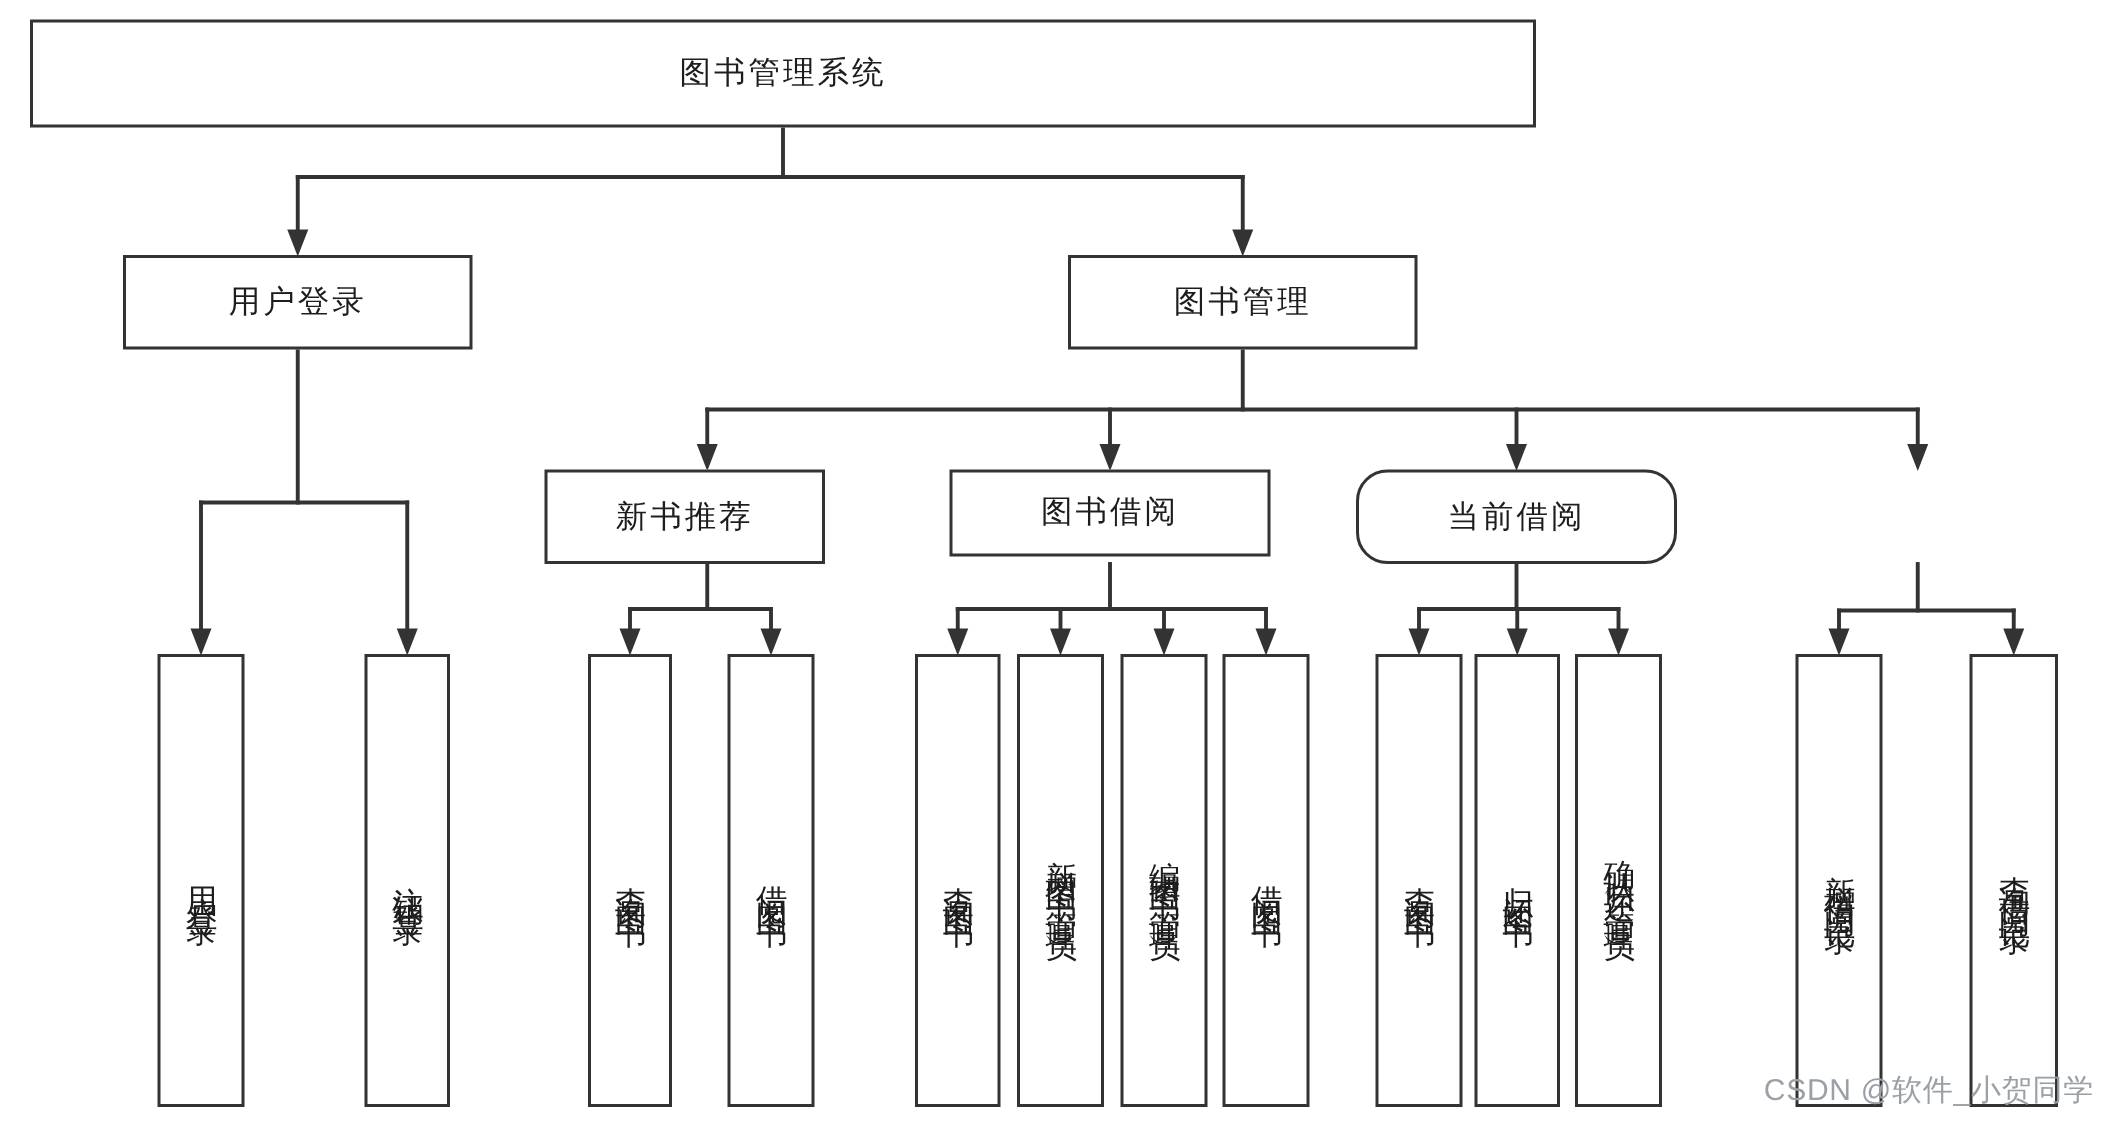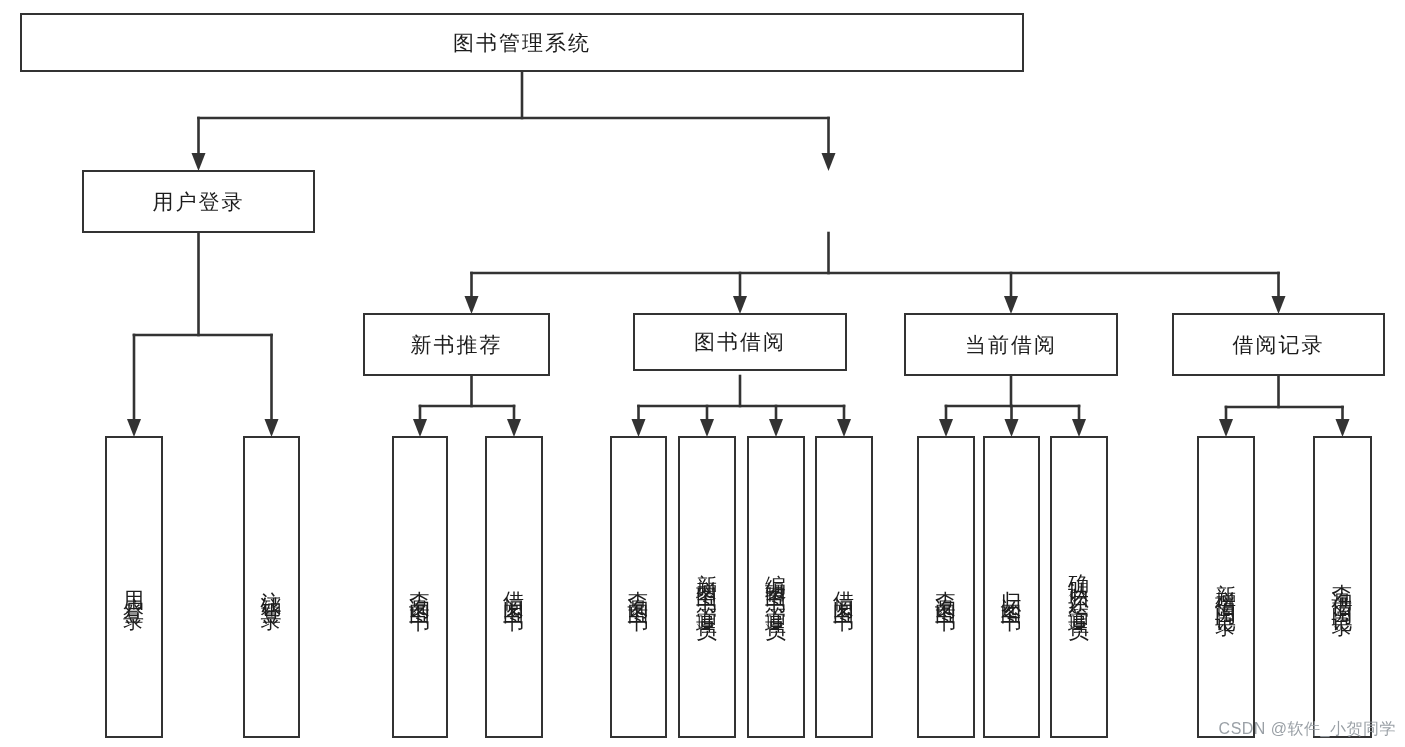--- a/index.html
+++ b/index.html
@@ -24,21 +24,21 @@
     font-size:21px;letter-spacing:2px;white-space:nowrap;line-height:1.2;
   }
   .node.vertical .label{
     writing-mode:vertical-rl;
     text-orientation:mixed;
     letter-spacing:0.32em;
     font-size:21px;line-height:1;white-space:normal;
   }
   .watermark{
     position:absolute;right:9px;bottom:7px;
-    font-size:16px;letter-spacing:0.5px;
+    font-size:20px;letter-spacing:0.5px;
     color:var(--wm,#9aa0a6);
     z-index:5;white-space:nowrap;
   }
 </style>
 </head>
 <body>
 
 <div id="stage">
   <svg id="connectors" width="1405" height="747" viewBox="0 0 1405 747">
       <line x1="522" y1="68" x2="522" y2="118" stroke="#333333" stroke-width="2.6" stroke-linecap="square"></line>
@@ -89,43 +89,43 @@
       <polygon points="1072,419 1086,419 1079,437" fill="#333333"></polygon>
       <line x1="1278.5" y1="376" x2="1278.5" y2="407" stroke="#333333" stroke-width="2.6" stroke-linecap="square"></line>
       <line x1="1226" y1="407" x2="1342.5" y2="407" stroke="#333333" stroke-width="2.6" stroke-linecap="square"></line>
       <line x1="1226" y1="407" x2="1226" y2="420" stroke="#333333" stroke-width="2.6" stroke-linecap="square"></line>
       <polygon points="1219,419 1233,419 1226,437" fill="#333333"></polygon>
       <line x1="1342.5" y1="407" x2="1342.5" y2="420" stroke="#333333" stroke-width="2.6" stroke-linecap="square"></line>
       <polygon points="1335.5,419 1349.5,419 1342.5,437" fill="#333333"></polygon>
     </svg>
 
   <div class="watermark">CSDN @软件_小贺同学</div>
-<div class="node" style="left: 20px; top: 13px; width: 1004px; height: 59px;">
+<div class="node" style="left: 20px; top: 13px; width: 1004px; height: 72px;">
       <span class="label">图书管理系统</span>
     </div>
     <div class="node" style="left: 82px; top: 170px; width: 233px; height: 63px;">
       <span class="label">用户登录</span>
+    </div>
+    <div class="node" style="left: 712px; top: 170px; width: 233px; height: 63px;">
+      <span class="label">图书管理</span>
     </div>
     <div class="node vertical" style="left: 105px; top: 436px; width: 58px; height: 302px;">
       <span class="label">用户登录</span>
     </div>
     <div class="node vertical" style="left: 243px; top: 436px; width: 57px; height: 302px;">
       <span class="label">注销登录</span>
     </div>
     <div class="node" style="left: 363px; top: 313px; width: 187px; height: 63px;">
       <span class="label">新书推荐</span>
     </div>
     <div class="node" style="left: 633px; top: 313px; width: 214px; height: 58px;">
       <span class="label">图书借阅</span>
     </div>
-    <div class="node" style="left: 904px; top: 313px; width: 214px; height: 63px;">
+    <div class="node" style="left: 904px; top: 313px; width: 214px; height: 63px; border-radius: 21px;">
       <span class="label">当前借阅</span>
-    </div>
-    <div class="node" style="left: 1172px; top: 313px; width: 213px; height: 63px;">
-      <span class="label">借阅记录</span>
     </div>
     <div class="node vertical" style="left: 392px; top: 436px; width: 56px; height: 302px;">
       <span class="label">查询图书</span>
     </div>
     <div class="node vertical" style="left: 485px; top: 436px; width: 58px; height: 302px;">
       <span class="label">借阅图书</span>
     </div>
     <div class="node vertical" style="left: 610px; top: 436px; width: 57px; height: 302px;">
       <span class="label">查询图书</span>
     </div>

